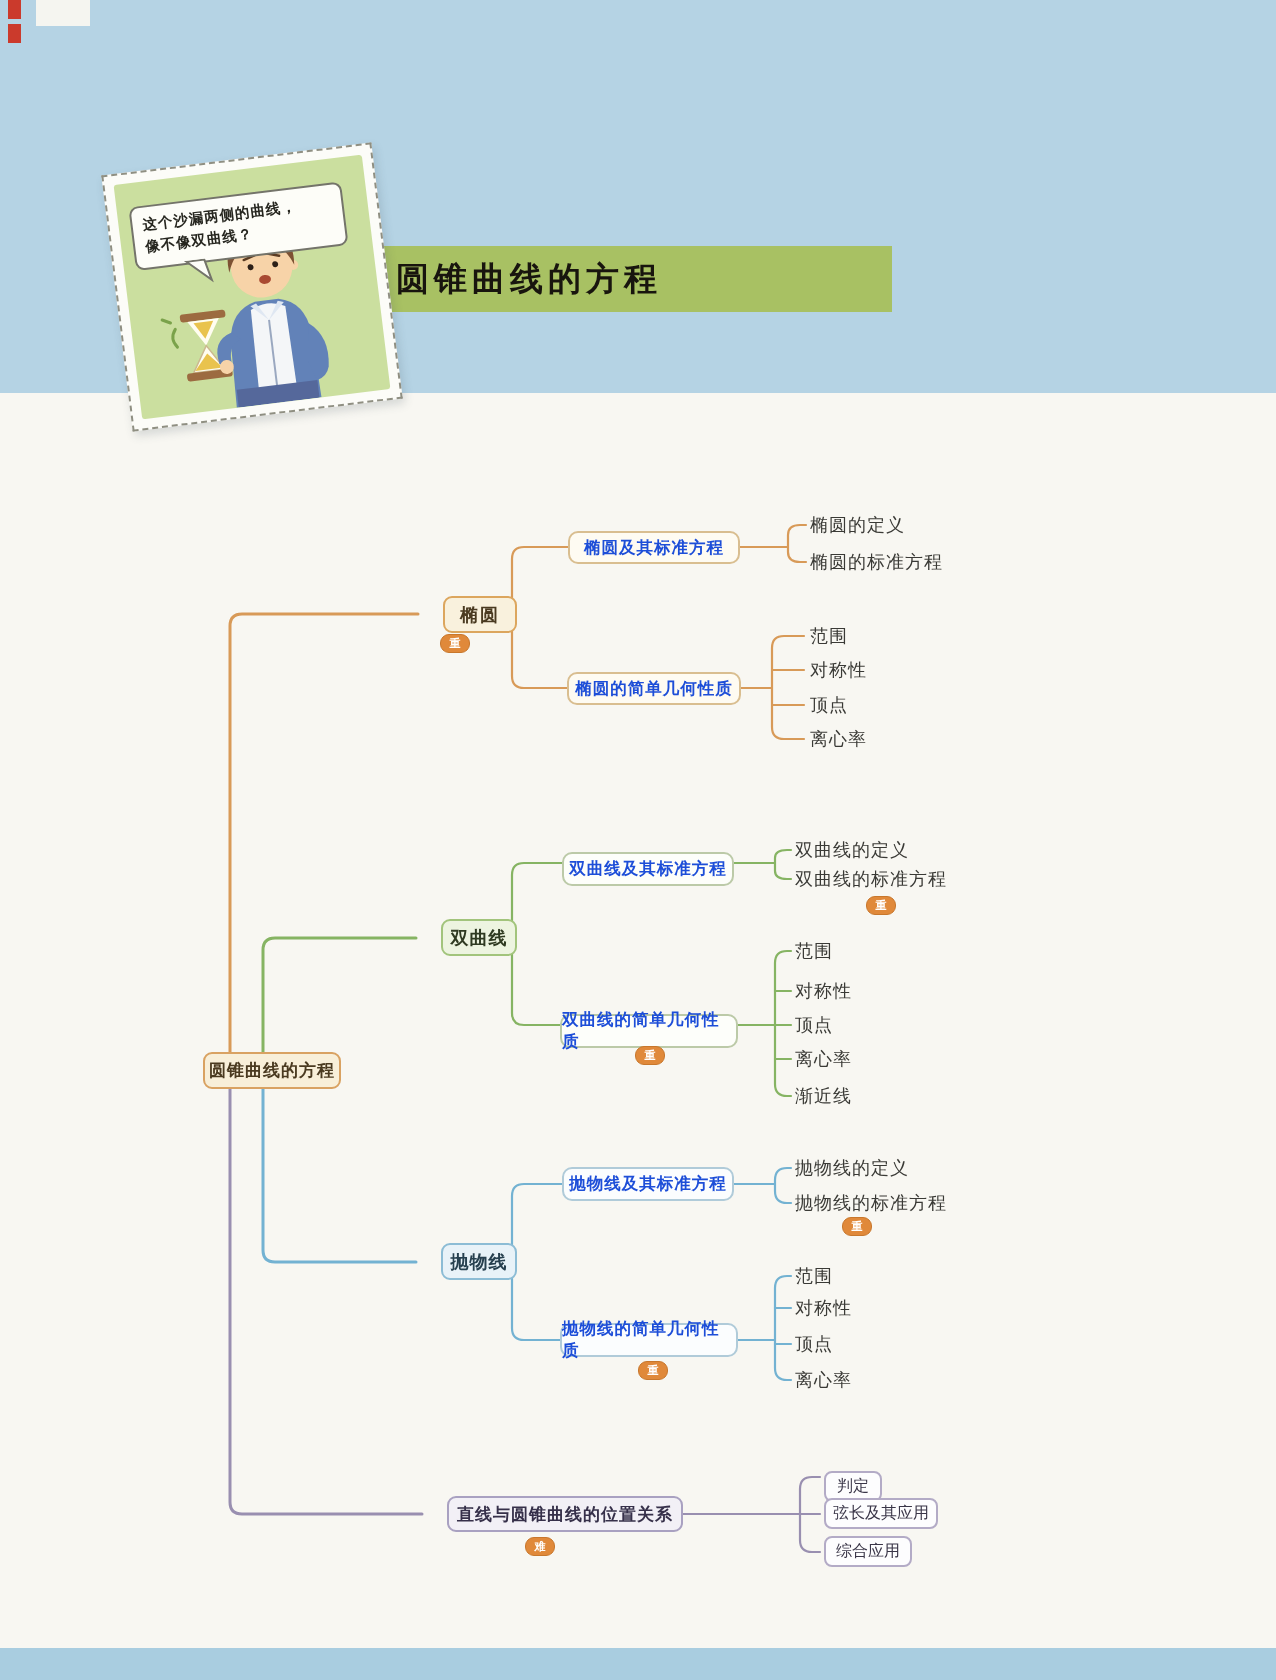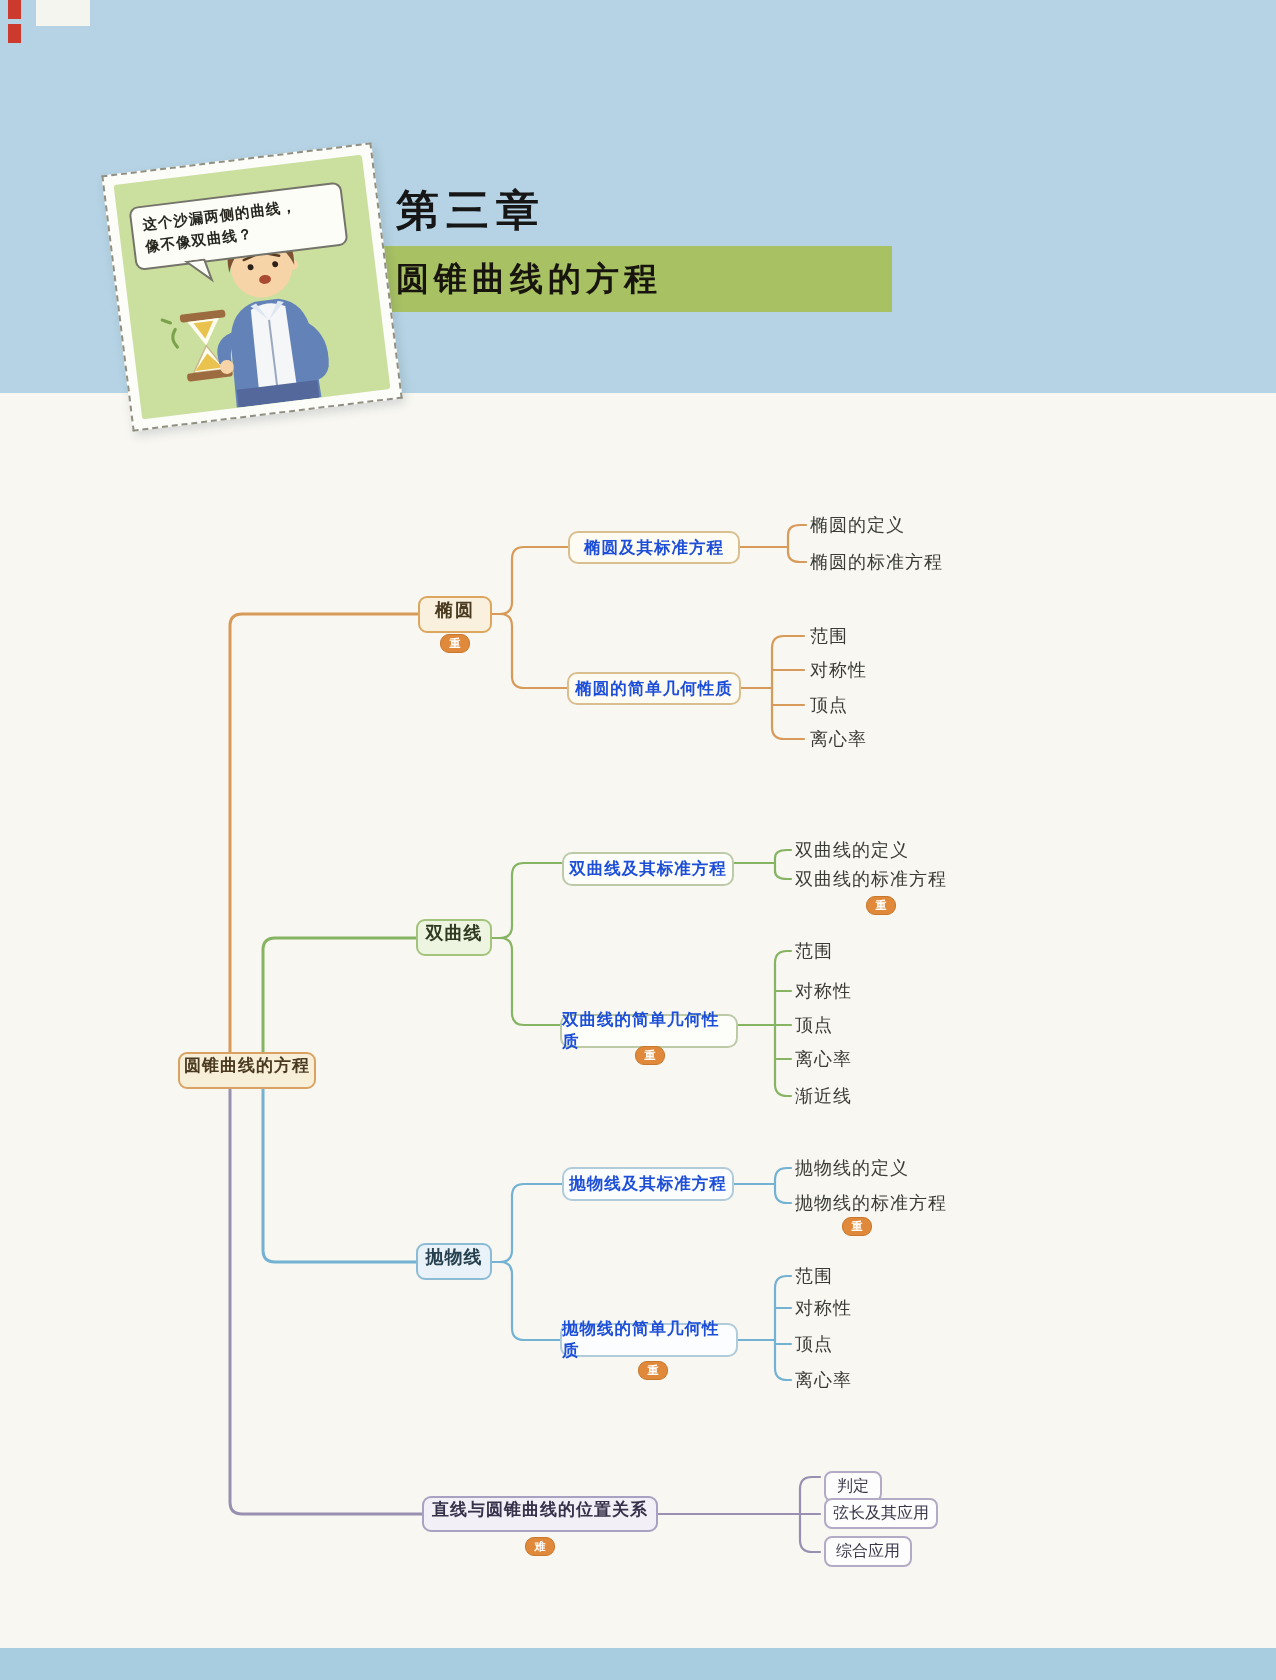--- a/index.html
+++ b/index.html
@@ -21,22 +21,22 @@
              z-index:5; padding:9px; box-sizing:border-box; }
   .sticker-inner { position:relative; width:100%; height:100%; background:#cbdf9f; border-radius:3px; overflow:hidden; }
   .bubble { position:absolute; left:12px; top:24px; width:214px; background:#fdfdf8; border:2px solid #74746a;
             border-radius:9px; padding:7px 10px 9px; z-index:2; box-sizing:border-box; }
   .bubble .line { font-size:14.5px; font-weight:bold; color:#26261f; line-height:1.5; letter-spacing:1px; }
   .bubble-tail { position:absolute; left:46px; bottom:-23px; }
   .boy-svg { position:absolute; left:0; bottom:0; width:100%; height:100%; z-index:1; }
 
   .links { position:absolute; left:0; top:0; z-index:1; }
 
-  .node { position:absolute; box-sizing:border-box; display:flex; align-items:flex-start; justify-content:center;
-          border-radius:9px; font-weight:bold; z-index:2; }
+  .node { position:absolute; box-sizing:border-box; display:flex; align-items:center; justify-content:center;
+          border-radius:9px; font-weight:bold; z-index:2;margin-left:25px; }
   .n-root   { background:#f8efd9; border:2px solid #d9a262; color:#4a3a20; font-size:17px; letter-spacing:1px; }
   .n-orange { background:#f9f1dd; border:2px solid #dca65e; color:#4a3a20; font-size:18px; letter-spacing:2px; }
   .n-green  { background:#edf4e0; border:2px solid #a2c47c; color:#2f3a21; font-size:18px; letter-spacing:1px; }
   .n-blue   { background:#e8f2f8; border:2px solid #8cbcd5; color:#27404f; font-size:18px; letter-spacing:1px; }
   .n-purple { background:#f2f0f6; border:2px solid #a9a1c1; color:#36304a; font-size:17px; letter-spacing:1px; }
 
   .child-box { position:absolute; box-sizing:border-box; display:flex; align-items:center; justify-content:center;
                border-radius:10px; font-weight:bold; font-size:16.5px; color:#1d4ed8; z-index:2; letter-spacing:1px; }
   .cb-orange { background:#fefbf2; border:2px solid #d9be90; }
   .cb-green  { background:#fdfefa; border:2px solid #bccaa8;margin-top:6px; }
@@ -53,21 +53,20 @@
 <body>
 
 <div class="stage">
 
   <div class="band-top"></div>
   <div class="band-bottom"></div>
   <div class="corner-red" style="left:8px; top:0; width:13px; height:19px;"></div>
   <div class="corner-red" style="left:8px; top:24px; width:13px; height:19px;"></div>
   <div class="corner-white" style="left:36px; top:0; width:54px; height:26px;"></div>
 
-  <div class="chapter-label">第三章</div>
   <div class="banner">
     <span>圆锥曲线的方程</span>
   </div>
 
   <div class="sticker">
     <div class="sticker-inner">
       <div class="bubble">
         <div class="line">这个沙漏两侧的曲线，</div>
         <div class="line">像不像双曲线？</div>
         <svg class="bubble-tail" width="30" height="25">

